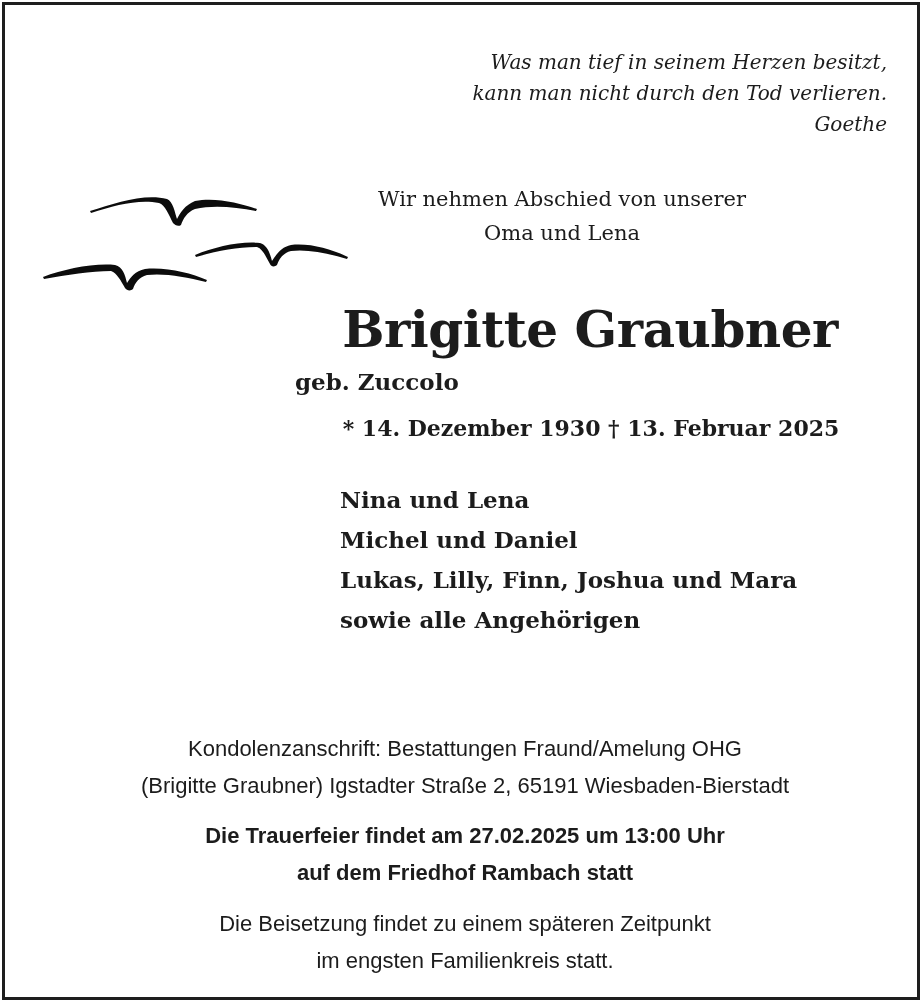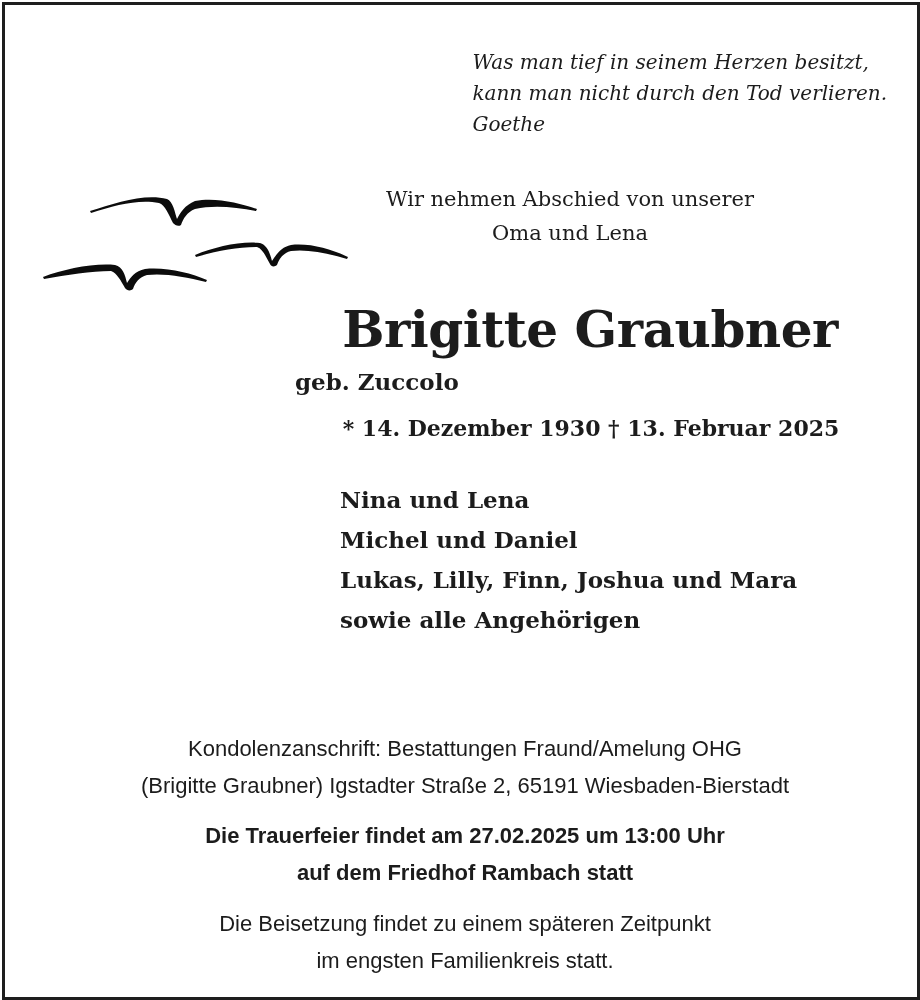--- a/index.html
+++ b/index.html
@@ -4,27 +4,27 @@
 <style>
   html, body { margin: 0; padding: 0; background: #ffffff; }
   body { width: 920px; height: 1000px; position: relative; overflow: hidden; }
   .frame {
     position: absolute; left: 2px; top: 2px; width: 912px; height: 992px;
     border: 3px solid #1e1e1e; box-sizing: content-box; background: #fff;
   }
   .serif { font-family: "DejaVu Serif", "Liberation Serif", serif; color: #1c1c1c; }
   .sans  { font-family: "Liberation Sans", "DejaVu Sans", sans-serif; color: #1c1c1c; }
   .quote {
-    position: absolute; right: 30px; top: 42px; 
+    position: absolute; right: 30px; top: 42px; text-align: right;
     font-style: italic; font-size: 20px; line-height: 31px;
   }
   .quote div { white-space: nowrap; }
   .birds { position: absolute; left: 30px; top: 180px; width: 330px; height: 110px; }
   .intro {
-    position: absolute; left: 300px; width: 530px; top: 177px; text-align: center;
+    position: absolute; left: 292px; width: 530px; top: 177px; text-align: center;
     font-size: 21px; line-height: 34px;
   }
   .name {
     position: absolute; left: 290px; width: 590px; top: 290px; text-align: center;
     font-size: 50px; font-weight: bold; line-height: 70px; letter-spacing: -0.5px;
   }
   .maiden {
     position: absolute; left: 290px; width: 590px; top: 360px; text-align: left;
     font-size: 23px; font-weight: bold; line-height: 34px;
   }

